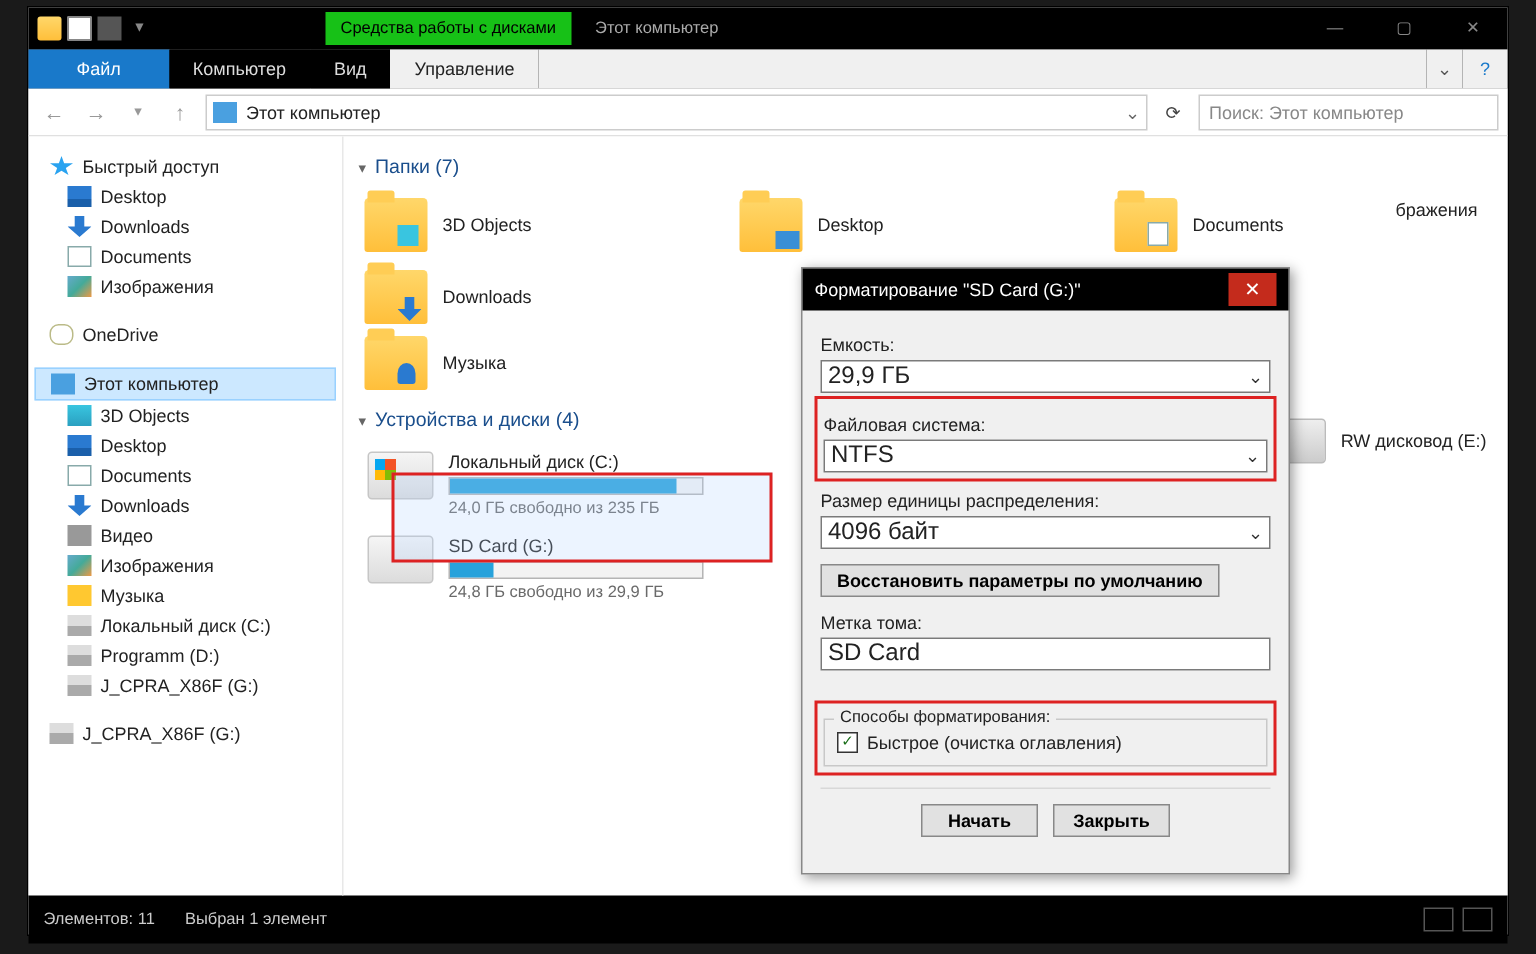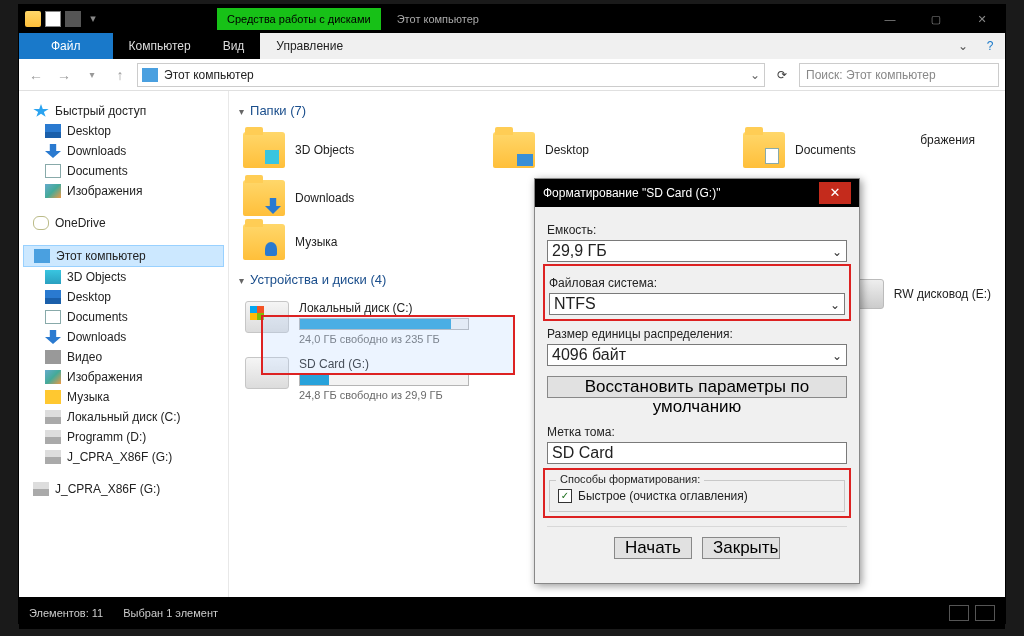--- a/index.html
+++ b/index.html
@@ -71,35 +71,35 @@
 .drive-item .drive-info { flex: 1; }
 .drive-item .drive-name { color: #222; font-size: 12px; }
 .drive-item .bar { width: 170px; height: 12px; border: 1px solid #b5b5b5; margin: 3px 0; background: #f3f3f3; position: relative; }
 .drive-item .bar .fill { height: 100%; background: #27a2db; }
 .drive-item .bar .fill.high { background: #27a2db; }
 .drive-item .free { color: #6a6a6a; font-size: 11px; }
 
 .sel-highlight { position: absolute; left: 32px; top: 224px; width: 254px; height: 60px; border: 2px solid #d22; background: rgba(180,210,255,.25); pointer-events: none; }
 .drive-rw { position: absolute; right: 14px; top: 188px; display:flex; gap:10px; align-items:center; color:#222; font-size:12px; }
 .drive-rw .ic { width:42px; height:30px; background:linear-gradient(#eee,#ccc); border:1px solid #bbb; border-radius:3px; }
-.pic-stray { position: absolute; right: 30px; top: 42px; color:#222; font-size:12px; }
+.pic-stray { position: absolute; right: 20px; top: 42px; color:#222; font-size:12px; }
 
 .statusbar { height: 26px; background: #000; color: #ccc; font-size: 11px; display: flex; align-items: center; padding: 16px 10px; gap: 20px; }
 .statusbar .views { margin-left: auto; display: flex; gap: 6px; }
 .statusbar .views span { width: 20px; height: 16px; border: 1px solid #555; }
 
 
 .dialog { position: absolute; left: 534px; top: 178px; width: 326px; background: #f0f0f0; border: 1px solid #888; box-shadow: 2px 2px 8px rgba(0,0,0,.4); }
 .dialog .dtitle { background: #000; color: #fff; display: flex; align-items: center; height: 28px; padding: 0 8px; font-size: 12px; }
 .dialog .dtitle .close { margin-left: auto; width: 32px; height: 22px; background: #c42b1c; color: #fff; text-align: center; line-height: 22px; font-size: 13px; }
 .dialog .dbody { padding: 10px 12px; font-size: 12px; color: #222; }
 .dlabel { margin: 6px 0 3px; }
 .dselect, .dinput { width: 100%; height: 22px; border: 1px solid #7a7a7a; background: #fff; font-size: 16px; padding: 0 4px; display: flex; align-items: center; justify-content: space-between; }
 .dselect .chev::after { content: "⌄"; font-size: 12px; color: #333; }
-.dbtn { height: 22px; border: 1px solid #888; background: #e1e1e1; font-size: 17px; padding: 0 10px; }
+.dbtn { height: 22px; border: 1px solid #888; background: #e1e1e1; font-size: 12px; padding: 0 10px; font-weight: bold; }
 .highlight-box { border: 2px solid #d22; padding: 4px; margin: 2px -4px; }
 .group-box { border: 1px solid #c8c8c8; padding: 8px; margin-top: 6px; position: relative; }
 .group-box .legend { position: absolute; top: -8px; left: 6px; background: #f0f0f0; padding: 0 4px; font-size: 11px; }
 .checkbox-row { display: flex; align-items: center; gap: 6px; }
 .checkbox-row .cb { width: 14px; height: 14px; border: 1px solid #333; background: #fff; text-align: center; line-height: 12px; font-size: 10px; color: #1a6e1a; }
 .dialog .dbuttons { display: flex; gap: 10px; justify-content: center; padding: 10px 0 14px; border-top: 1px solid #d8d8d8; margin-top: 8px; }
 </style>
 </head>
 <body>
 
@@ -327,21 +327,21 @@
         <span class="chev"></span>
       </div>
 
     <div style="margin:10px 0"><button class="dbtn">Восстановить параметры по умолчанию</button></div>
 
     <div class="dlabel">Метка тома:</div>
     <div class="dinput">
         <span>SD Card</span>
       </div>
 
-    <div class="highlight-box" style="margin-top:4px">
+    <div class="highlight-box" style="margin-top:20px">
       <div class="group-box">
         <span class="legend">Способы форматирования:</span>
         <div class="checkbox-row">
           <span class="cb">✓</span>
           <span>Быстрое (очистка оглавления)</span>
         </div>
       </div>
     </div>
 
     <div class="dbuttons">

